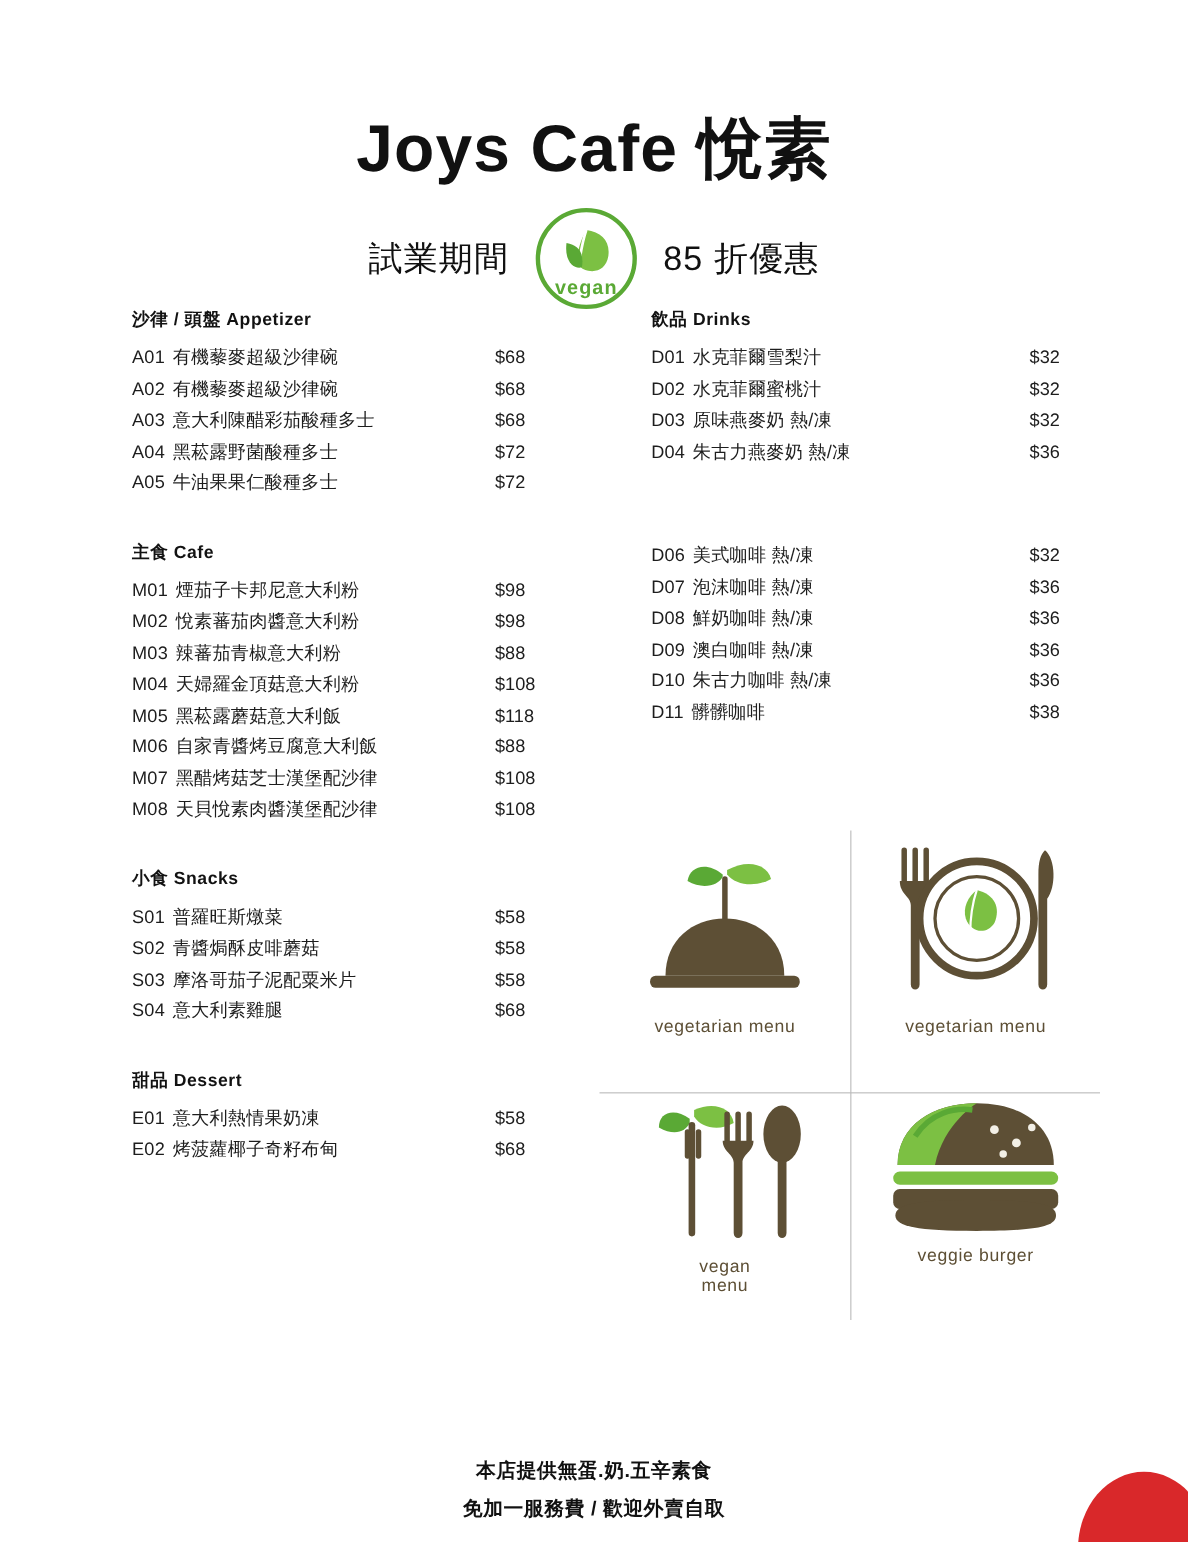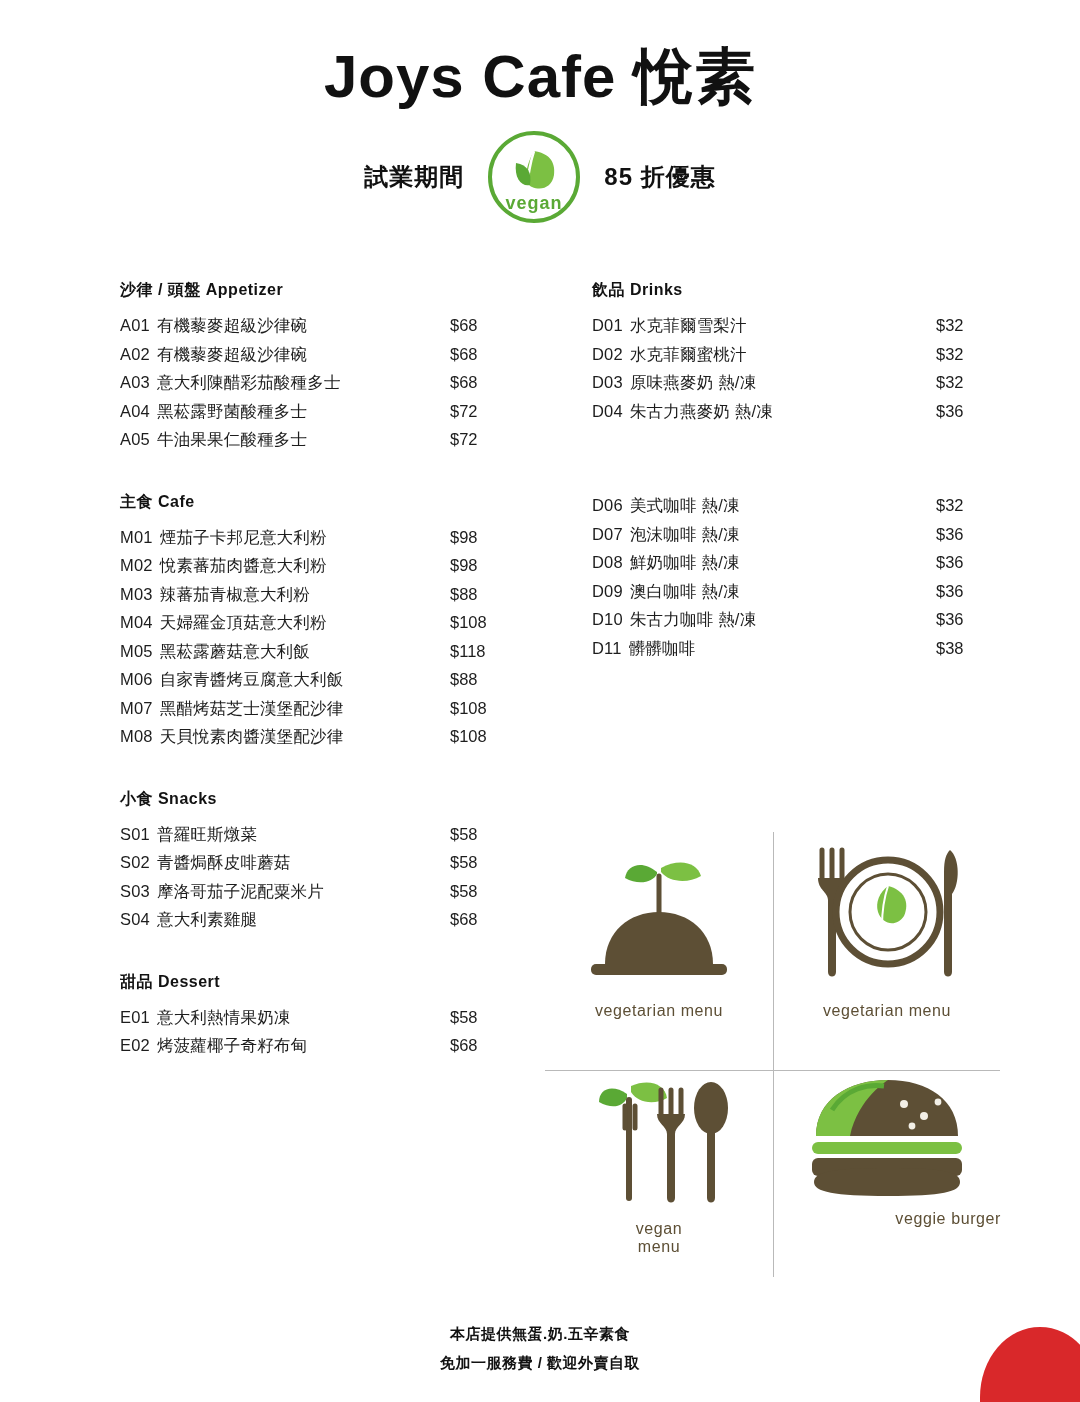--- a/index.html
+++ b/index.html
@@ -12,39 +12,39 @@
     height: 1402px;
     position: relative;
     font-family: "Liberation Sans", sans-serif;
     color: #1b1b1b;
     overflow: hidden;
   }
 
   
   .header {
     text-align: center;
-    padding-top: 42px;
+    padding-top: 100px;
   }
   .shop-title {
     font-size: 60px;
     font-weight: bold;
     letter-spacing: 1px;
     line-height: 1.15;
     color: #111111;
   }
   .promo-row {
     margin-top: 18px;
     display: flex;
     align-items: center;
     justify-content: center;
     gap: 22px;
   }
   .promo-text {
-    font-size: 24px;
-    font-weight: bold;
+    font-size: 31px;
+    font-weight: normal;
     color: #111111;
     letter-spacing: 1px;
   }
   .vegan-badge {
     width: 96px;
     height: 96px;
     position: relative;
     flex: 0 0 auto;
   }
 
@@ -104,21 +104,21 @@
   .col-right .item .spacer { flex: 1 1 auto; }
   .col-right .item .price { width: 56px; }
 
   
   .drinks-gap { height: 66px; }
 
   
   .icon-grid {
     position: absolute;
     left: 545px;
-    top: 832px;
+    top: 755px;
     width: 455px;
     height: 445px;
     text-decoration: underline;
   }
   .icon-grid .vline {
     position: absolute;
     left: 228px;
     top: 0;
     width: 1px;
     height: 445px;
@@ -134,38 +134,38 @@
   }
   .quad {
     position: absolute;
     width: 228px;
     height: 238px;
     text-align: center;
   }
   .quad.q1 { left: 0; top: 0; }
   .quad.q2 { left: 228px; top: 0; }
   .quad.q3 { left: 0; top: 238px; height: 207px; }
-  .quad.q4 { left: 228px; top: 238px; height: 207px; text-align: right; }
+  .quad.q4 { left: 228px; top: 238px; height: 207px; }
   .quad .cap {
     font-size: 16px;
     color: #5d4f35;
     letter-spacing: 0.6px;
   }
   .quad svg { display: block; margin: 0 auto; }
 
   
   .footer {
     position: absolute;
     left: 0;
     top: 1320px;
     width: 1080px;
     text-align: center;
   }
   .footer div {
-    font-size: 15px;
+    font-size: 18px;
     font-weight: bold;
     color: #111111;
     line-height: 1.9;
     letter-spacing: 0.5px;
   }
   .red-blob {
     position: absolute;
     right: -20px;
     bottom: -40px;
     width: 120px;

